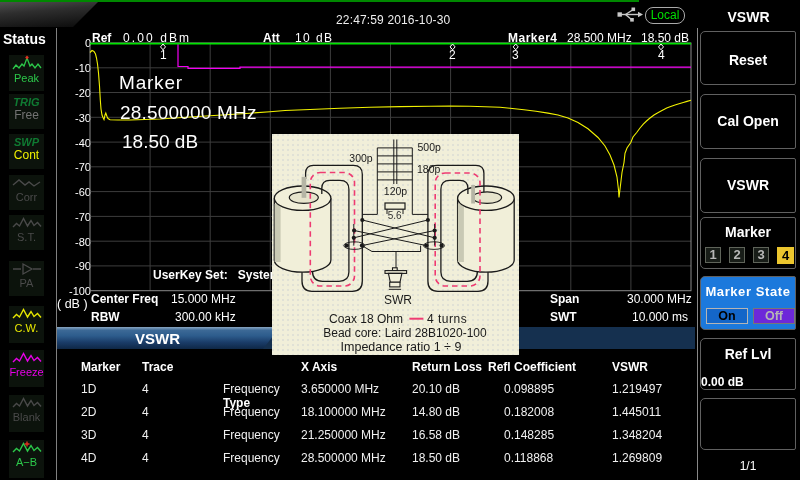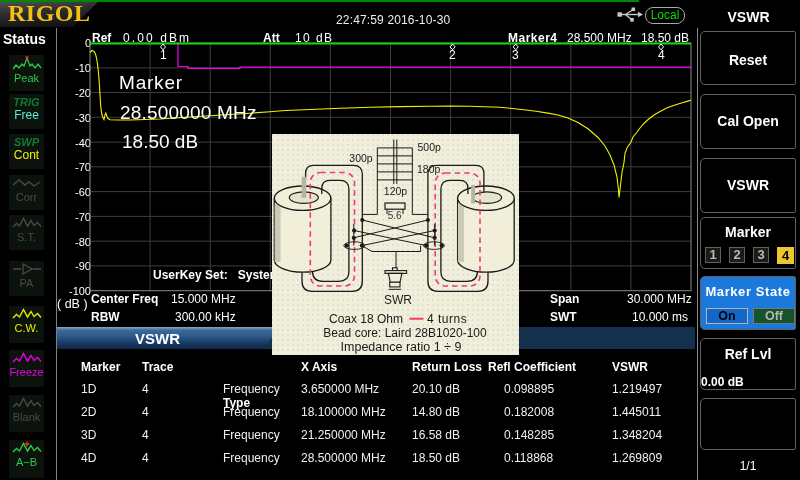--- a/index.html
+++ b/index.html
@@ -10,23 +10,20 @@
   .t12{font-size:12px;line-height:13px;white-space:pre;}
   .t11{font-size:11px;line-height:12px;white-space:pre;}
 </style>
 </head>
 <body>
 <div id="screen">
 
   <div class="abs" style="left:0;top:0;width:100px;height:27px;
        background:linear-gradient(175deg,#555 0%,#2e2e2e 40%,#0a0a0a 100%);
        clip-path:polygon(0 0,100px 0,73px 27px,0 27px);"></div>
-  <div class="abs" style="left:8px;top:0px;font-family:'Liberation Serif',serif;
-       font-weight:bold;font-size:24px;color:#f2c118;
-       letter-spacing:0.5px;">RIGOL</div>
 
   <div class="abs" style="left:0;top:0;width:639px;height:2px;background:#008800;"></div>
 
   <div class="abs t12" style="left:336px;top:14px;color:#eee;letter-spacing:0.15px;">22:47:59 2016-10-30</div>
 
   <svg class="abs" style="left:616px;top:7px;" width="28" height="17" viewBox="0 0 28 17">
     <g stroke="#c8c8c8" stroke-width="1.4" fill="none">
       <path d="M4,7.5 H23"></path>
       <path d="M9.5,7.5 L16.5,3"></path>
       <path d="M9.5,7.5 L15.5,12.5"></path>
@@ -42,21 +39,21 @@
 
   <div class="abs b" style="left:3px;top:31px;font-size:14px;color:#fff;">Status</div>
   <div class="abs" style="left:56px;top:28px;width:1px;height:452px;background:#808080;"></div>
   <div id="sidebar">
       <div class="abs" style="left:9px;top:55px;width:35px;height:36px;background:#0c130c;text-align:center;overflow:hidden;"><svg width="32" height="17" viewBox="0 0 32 17">
           <path d="M2,14 L5,10 L8,13 L11,9 L13,11 L16,3 L19,11 L21,9 L24,13 L27,9 L30,13" fill="none" stroke="#2cc94a" stroke-width="1.3"></path>
           <path d="M16,0.5 l1.8,2 l-1.8,2 l-1.8,-2 Z" fill="#e03020"></path>
         </svg><div style="font-size:11px;color:#2cc94a;margin-top:-4px;">Peak</div></div>
       <div class="abs" style="left:9px;top:94px;width:35px;height:35px;background:#0c130c;text-align:center;overflow:hidden;">
         <div style="font-size:11px;font-weight:bold;font-style:italic;color:#0f7a32;margin-top:2px;">TRIG</div>
-        <div style="font-size:12px;color:#5eead4;">Free</div>
+        <div style="font-size:12px;color:#737373;">Free</div>
       </div>
       <div class="abs" style="left:9px;top:134px;width:35px;height:35px;background:#0c130c;text-align:center;overflow:hidden;">
         <div style="font-size:11px;font-weight:bold;font-style:italic;color:#0f7a32;margin-top:2px;">SWP</div>
         <div style="font-size:12px;color:#f0f000;">Cont</div>
       </div>
       <div class="abs" style="left:9px;top:175px;width:35px;height:35px;background:#0c130c;text-align:center;overflow:hidden;"><svg width="32" height="16" viewBox="0 0 32 16">
           <path d="M2,10 L8,5 L14,10 L18,7 L23,11 L29,7" fill="none" stroke="#4a4a4a" stroke-width="1.4"></path>
         </svg><div style="font-size:11px;color:#4a4a4a;margin-top:-4px;">Corr</div></div>
       <div class="abs" style="left:9px;top:215px;width:35px;height:35px;background:#0c130c;text-align:center;overflow:hidden;"><svg width="32" height="16" viewBox="0 0 32 16">
           <path d="M2,12 L5.5,8.5 L8.5,11 L12.5,3.5 L16.5,11 L20,5.5 L23,10.5 L26.5,7.5 L30,11.5" fill="none" stroke="#4a4a4a" stroke-width="1.4"></path>
@@ -291,21 +288,21 @@
       <div class="abs" style="left:700px;top:216.5px;width:96px;height:52px;background:#000;border:1px solid #606060;border-radius:5px 2px 2px 5px;box-sizing:border-box;">
         <div style="text-align:center;margin-top:6px;font-size:14px;font-weight:bold;color:#fff;letter-spacing:0px;">Marker</div>
         <div style="position:absolute;left:4px;top:29px;width:16px;height:16px;background:#181d18;border:1px solid #5f645a;color:#b8b8b8;font-size:13px;font-weight:bold;text-align:center;line-height:14px;box-sizing:border-box;">1</div>
         <div style="position:absolute;left:28px;top:29px;width:16px;height:16px;background:#181d18;border:1px solid #5f645a;color:#b8b8b8;font-size:13px;font-weight:bold;text-align:center;line-height:14px;box-sizing:border-box;">2</div>
         <div style="position:absolute;left:52px;top:29px;width:16px;height:16px;background:#181d18;border:1px solid #5f645a;color:#b8b8b8;font-size:13px;font-weight:bold;text-align:center;line-height:14px;box-sizing:border-box;">3</div>
         <div style="position:absolute;left:76px;top:29px;width:17px;height:17px;background:#ecc62e;color:#000;font-size:13px;font-weight:bold;text-align:center;line-height:17px;">4</div>
       </div>
       <div class="abs" style="left:700px;top:275.5px;width:96px;height:54.5px;background:#1c79dc;border:1px solid #606060;border-radius:5px 2px 2px 5px;box-sizing:border-box;">
         <div style="text-align:center;margin-top:7px;font-size:13px;font-weight:bold;color:#fff;letter-spacing:0.6px;">Marker State</div>
         <div style="position:absolute;left:5px;top:31px;width:42px;height:16px;background:#1466c8;border:1.5px solid #b5b5b5;color:#000;font-size:12.5px;font-weight:bold;text-align:center;line-height:14px;box-sizing:border-box;">On</div>
-        <div style="position:absolute;left:52px;top:31px;width:42px;height:16px;background:#14532d;border:1px solid #777;color:#b5b5b5;font-size:12.5px;font-weight:bold;text-align:center;line-height:15px;box-sizing:border-box;">Off</div>
+        <div style="position:absolute;left:52px;top:31px;width:42px;height:16px;background:#6d28d9;border:1px solid #777;color:#b5b5b5;font-size:12.5px;font-weight:bold;text-align:center;line-height:15px;box-sizing:border-box;">Off</div>
       </div>
       <div class="abs" style="left:700px;top:337.5px;width:96px;height:52px;background:#000;border:1px solid #606060;border-radius:5px 2px 2px 5px;box-sizing:border-box;">
         <div style="text-align:center;margin-top:7px;font-size:14px;font-weight:bold;color:#fff;letter-spacing:0px;">Ref Lvl</div>
         <div style="margin-top:13px;font-size:12px;font-weight:bold;color:#fff;">0.00 dB</div>
       </div>
       <div class="abs" style="left:700px;top:397.5px;width:96px;height:52px;background:#000;border:1px solid #606060;border-radius:5px 2px 2px 5px;box-sizing:border-box;"></div>
     </div>
   <div class="abs t12" style="left:700px;top:460px;width:96px;text-align:center;">1/1</div>
 
 </div>

